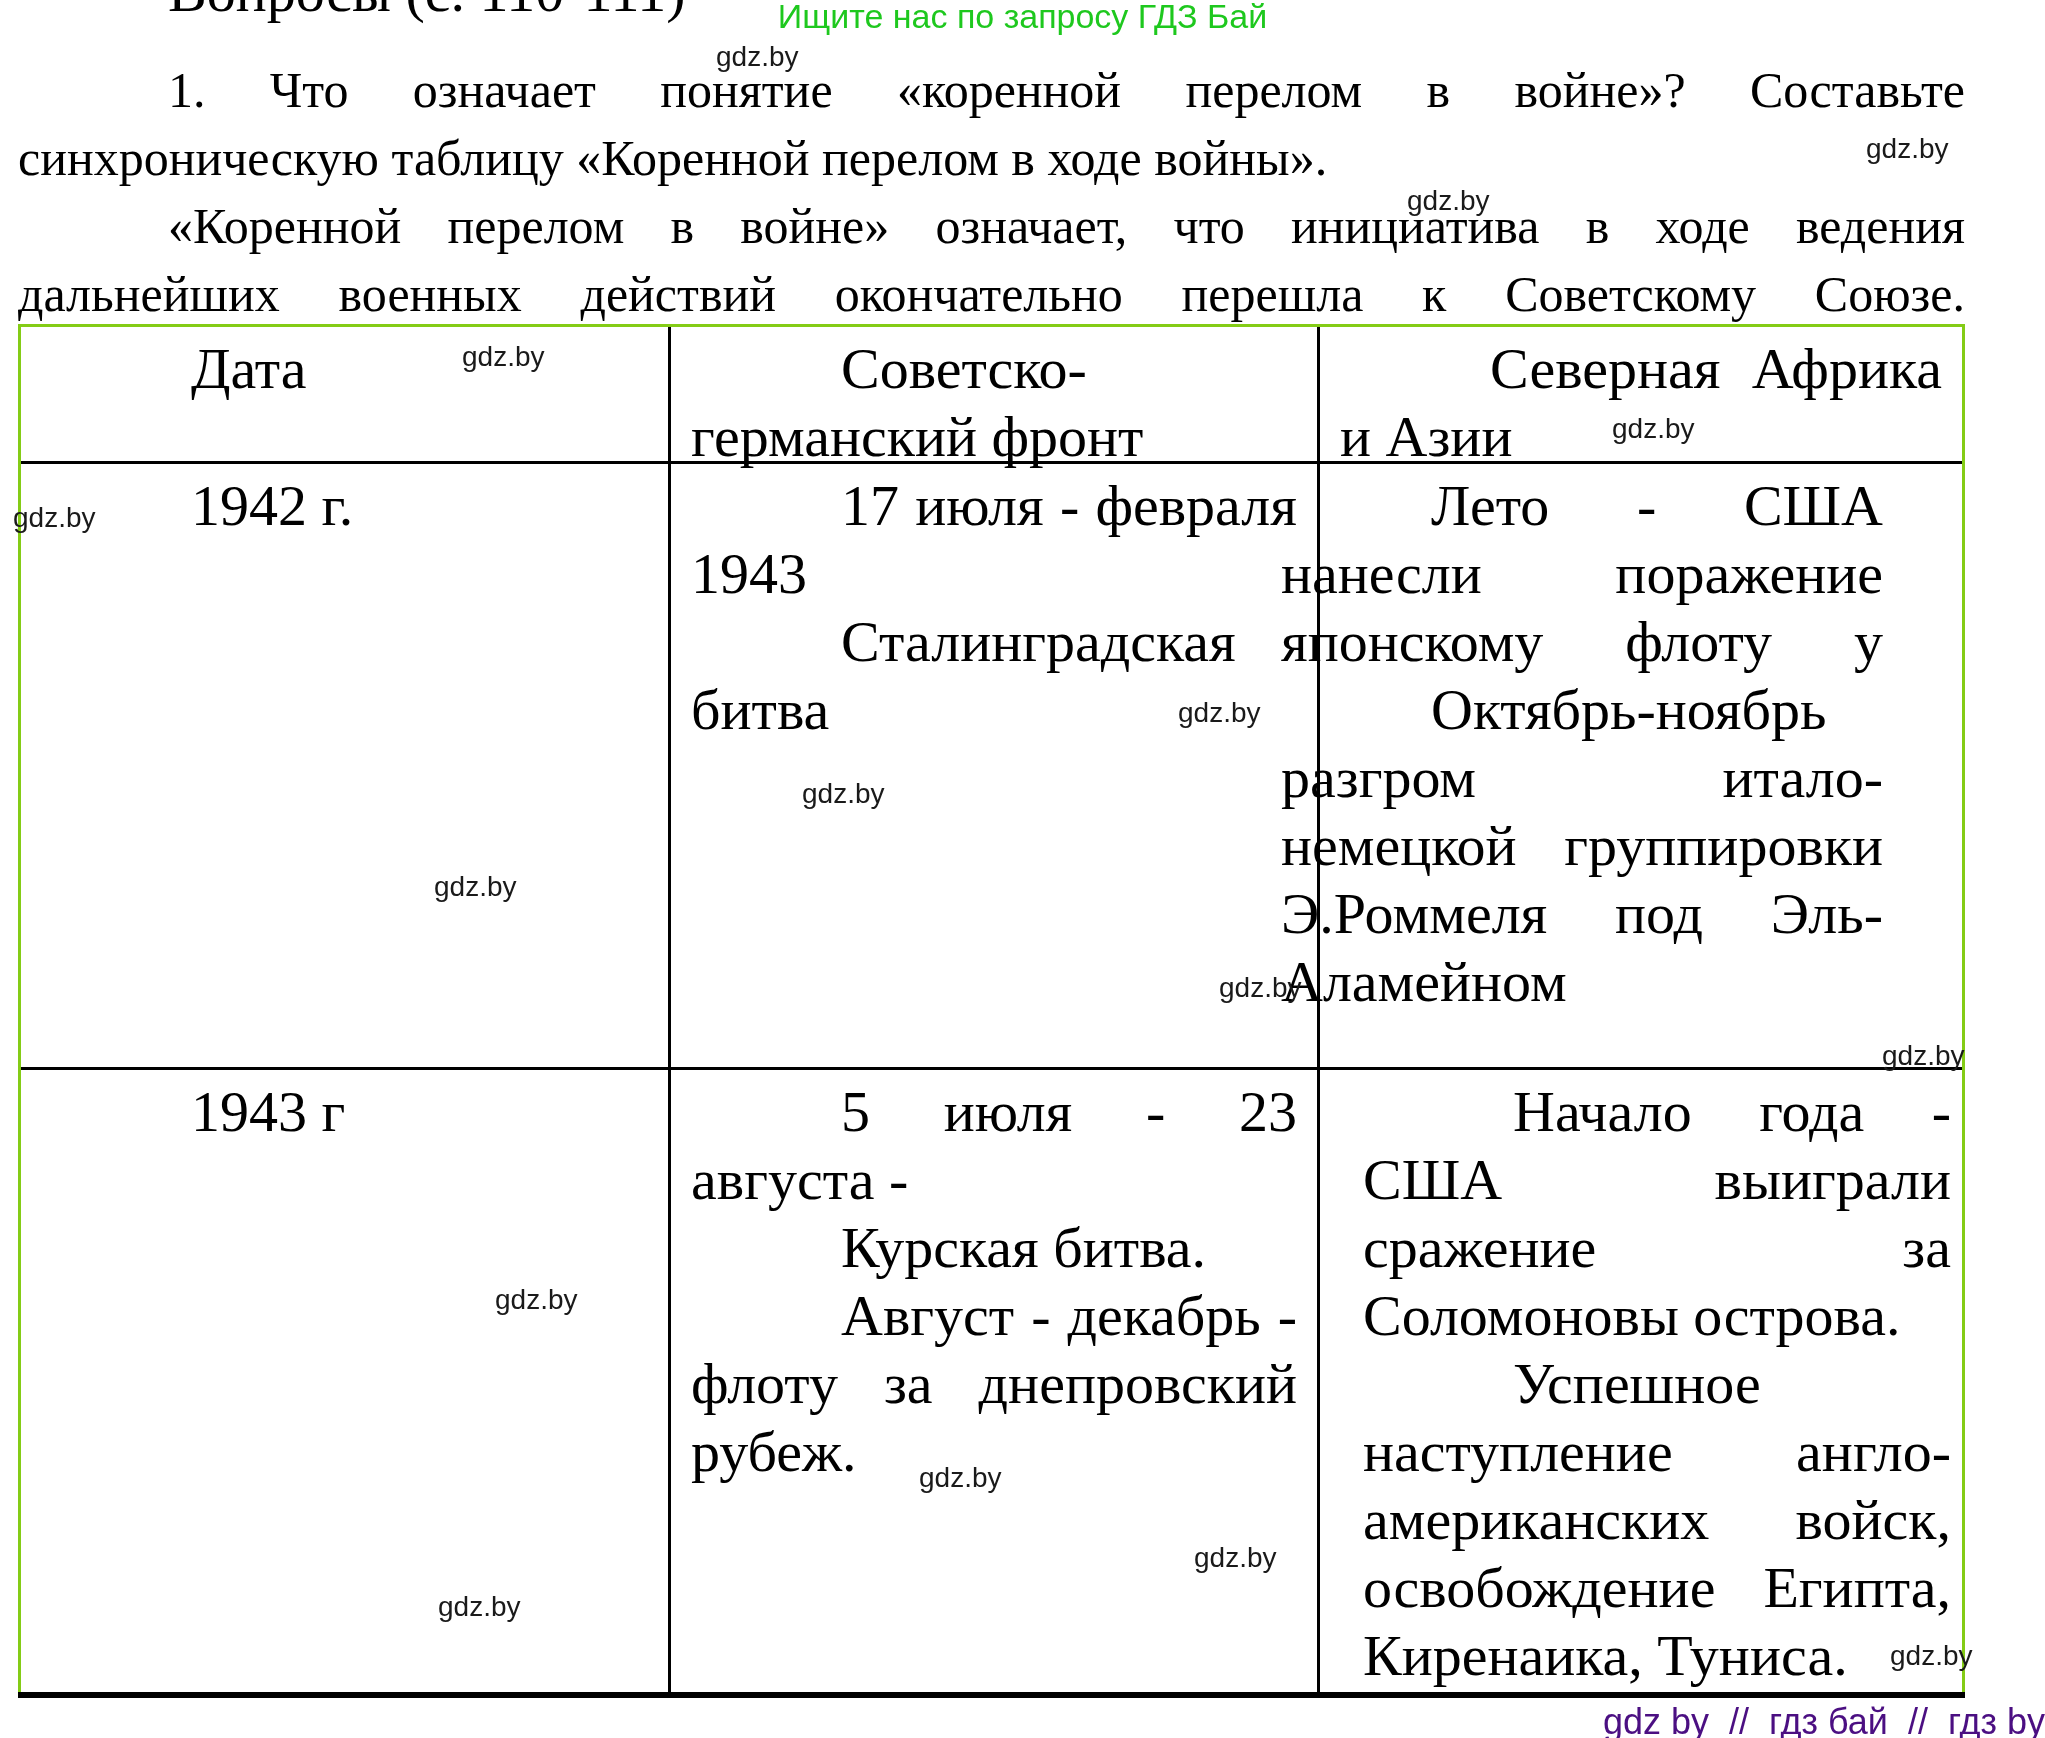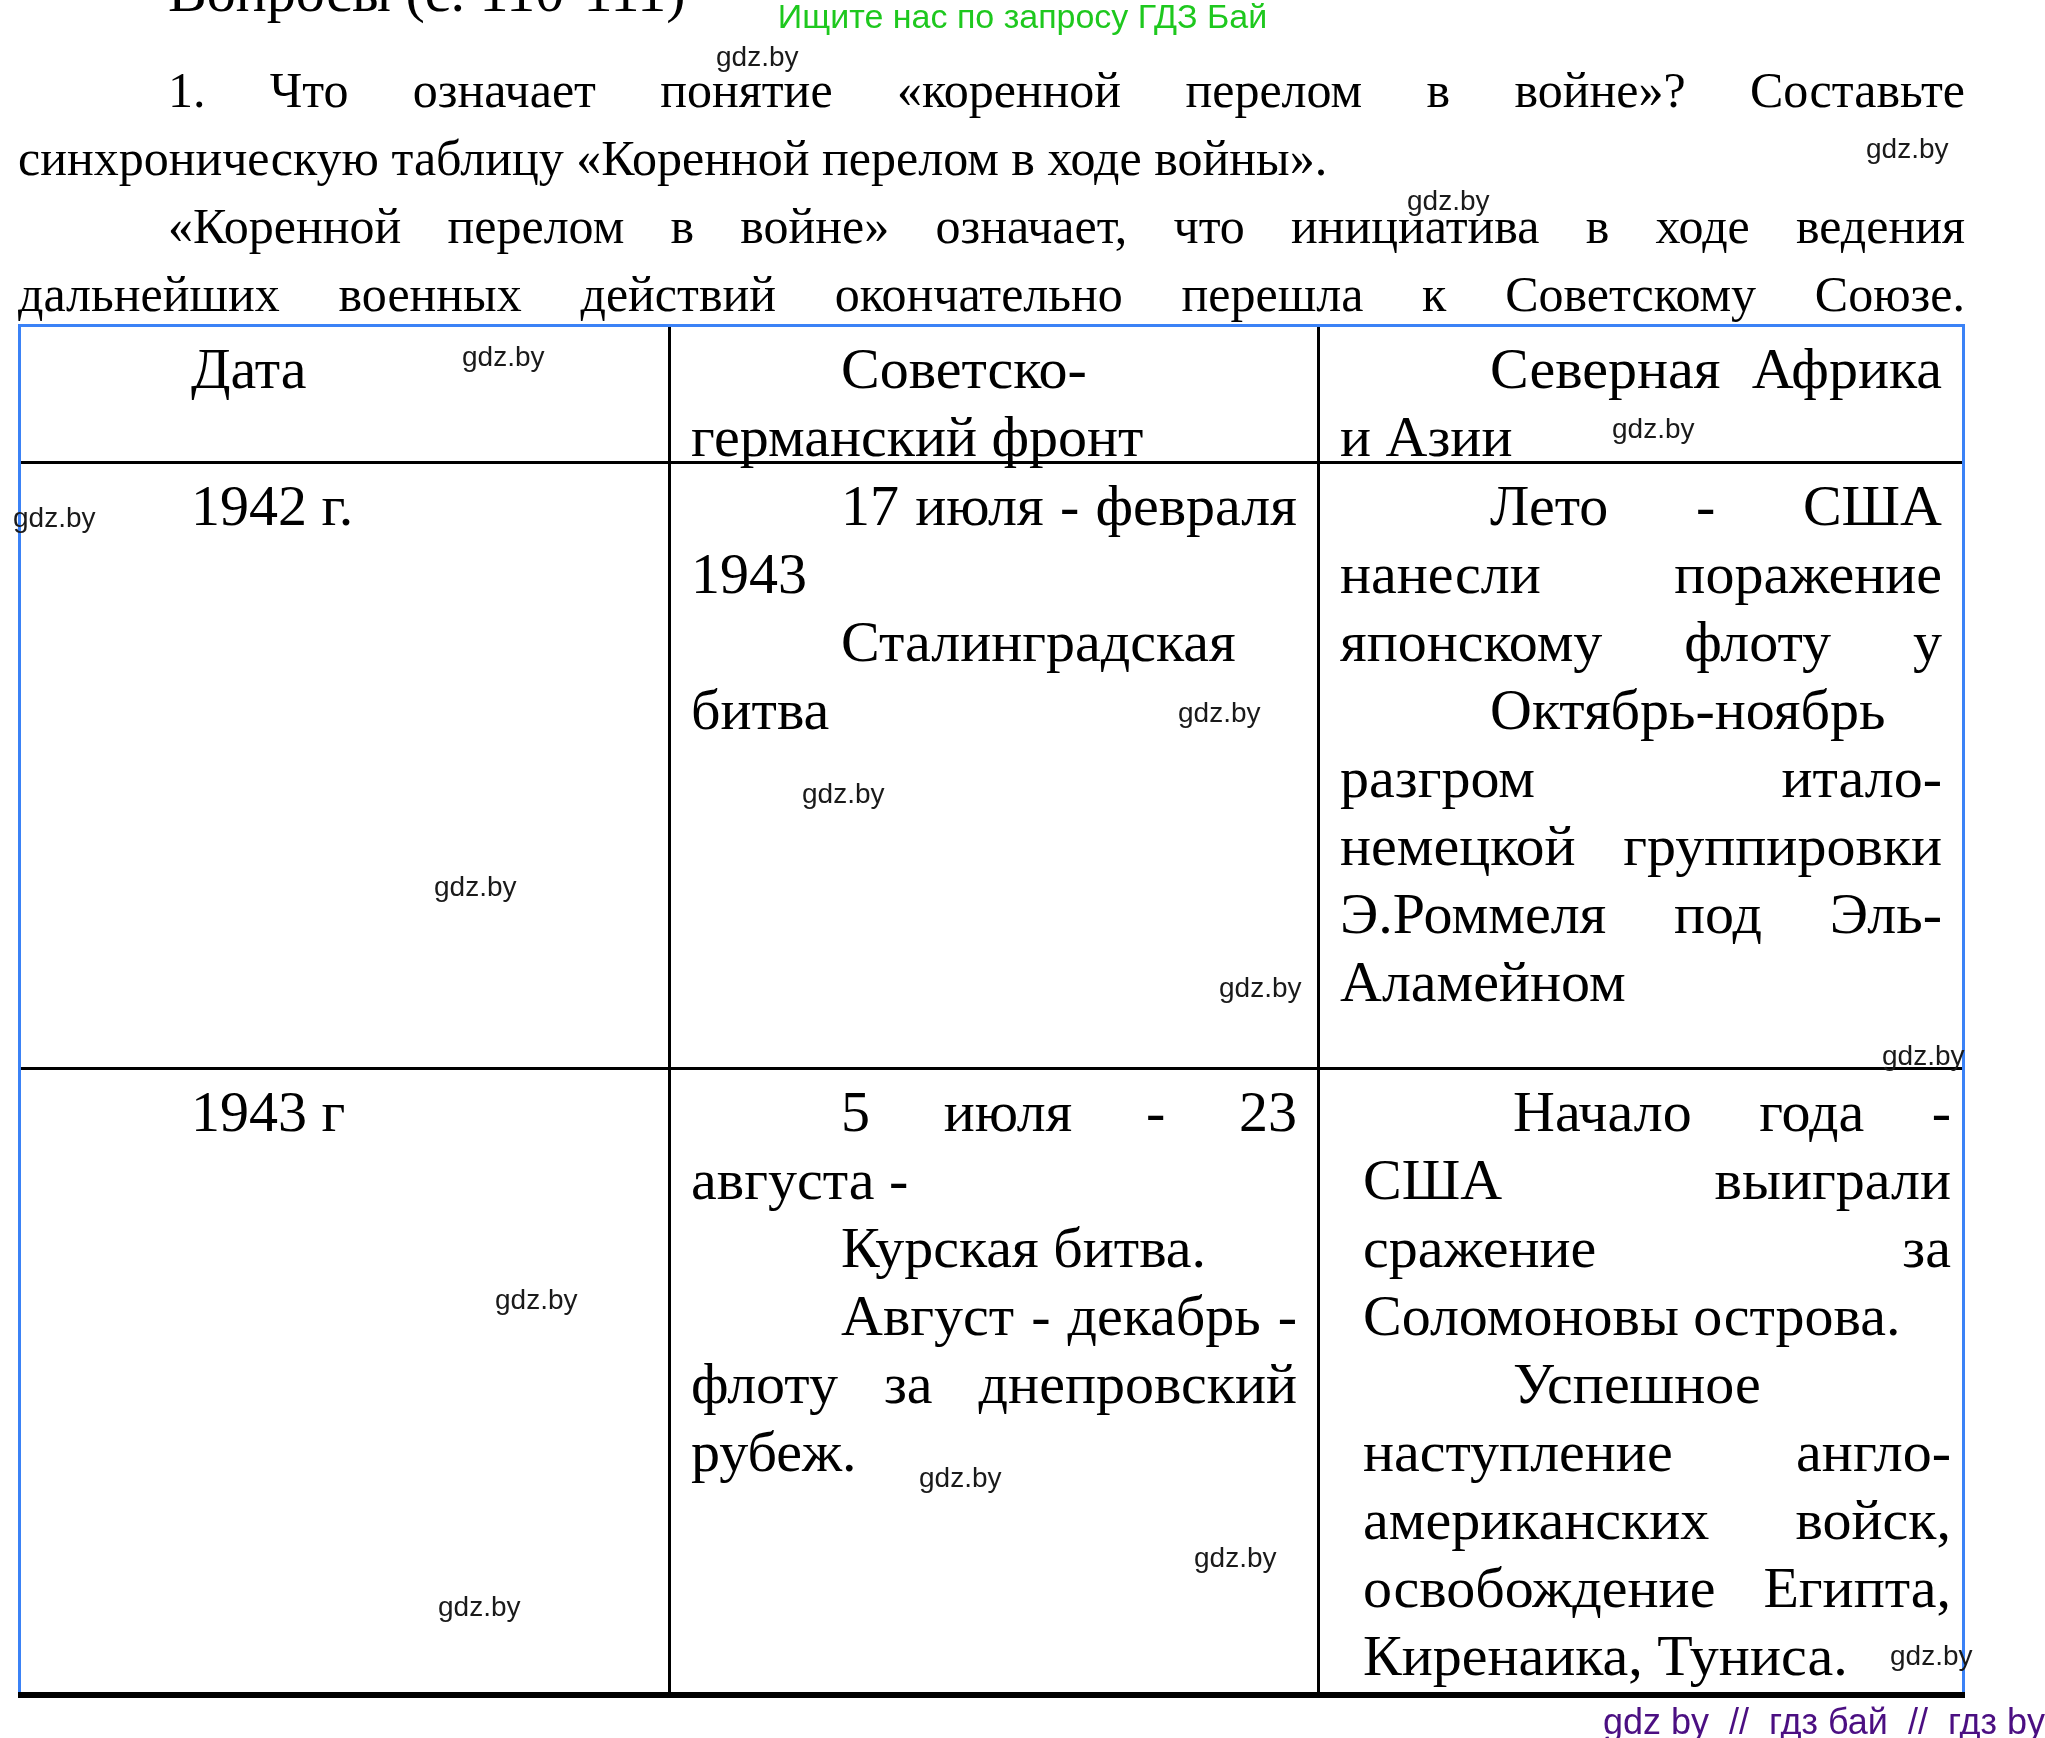--- a/index.html
+++ b/index.html
@@ -49,21 +49,21 @@
   .q-line2 { top: 124px; }
   .a-line1 { top: 192px; }
   .a-line2 { top: 260px; }
 
   .tbl {
     position: absolute;
     left: 18px;
     top: 324px;
     width: 1947px;
     height: 1371px;
-    border: 3px solid #3b82f6;
+    border: 3px solid #84cc16;
     box-sizing: border-box;
   }
   .tbl .bottom-thick {
     position: absolute;
     left: -3px; right: -3px; bottom: -6px;
     height: 6px;
     background: #000;
   }
   .vline {
     position: absolute;
@@ -151,21 +151,21 @@
 
   <div class="cell" style="left:0;top:137px;width:647px;height:603px">
     <span class="ln ind left">1942 г.</span>
   </div>
   <div class="cell" id="r0c1" style="left:650px;top:137px;width:646px;height:603px">
       <span class="ln ind">17 июля - февраля</span>
       <span class="ln left">1943</span>
       <span class="ln ind left">Сталинградская</span>
       <span class="ln left">битва</span>
     </div>
-  <div class="cell" id="r0c2" style="left:1299px;top:137px;width:642px;height:585px">
+  <div class="cell" id="r0c2" style="left:1240px;top:137px;width:642px;height:585px">
       <span class="ln ind">Лето - США</span>
       <span class="ln">нанесли поражение</span>
       <span class="ln">японскому флоту у</span>
       <span class="ln ind left">Октябрь-ноябрь</span>
       <span class="ln">разгром итало-</span>
       <span class="ln">немецкой группировки</span>
       <span class="ln">Э.Роммеля под Эль-</span>
       <span class="ln left">Аламейном</span>
     </div>
 

